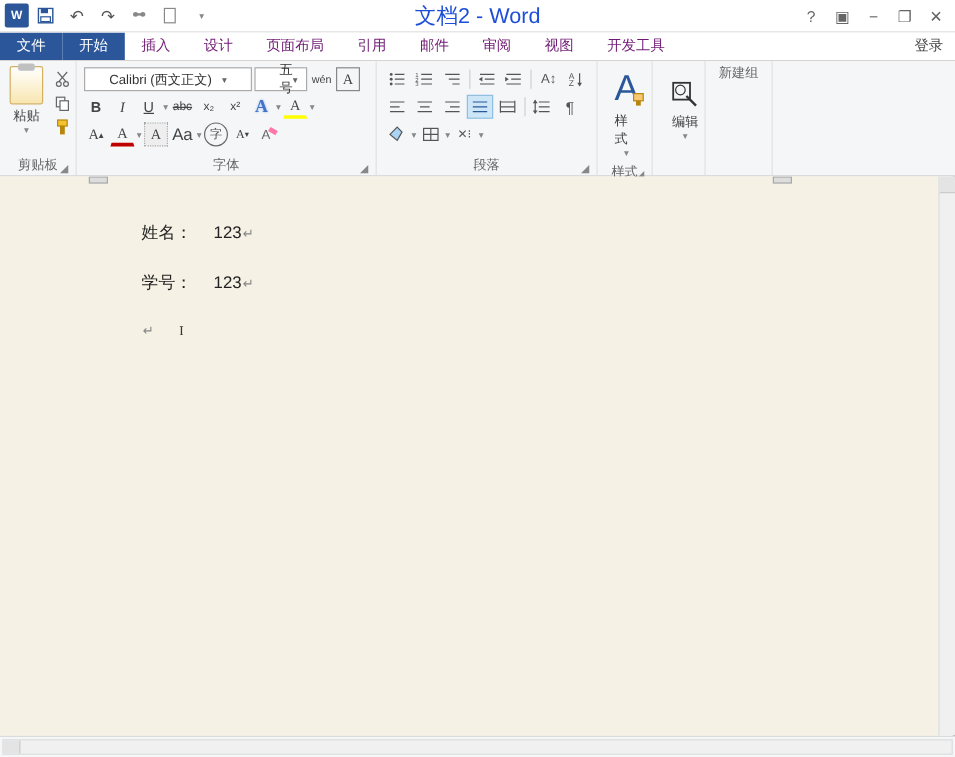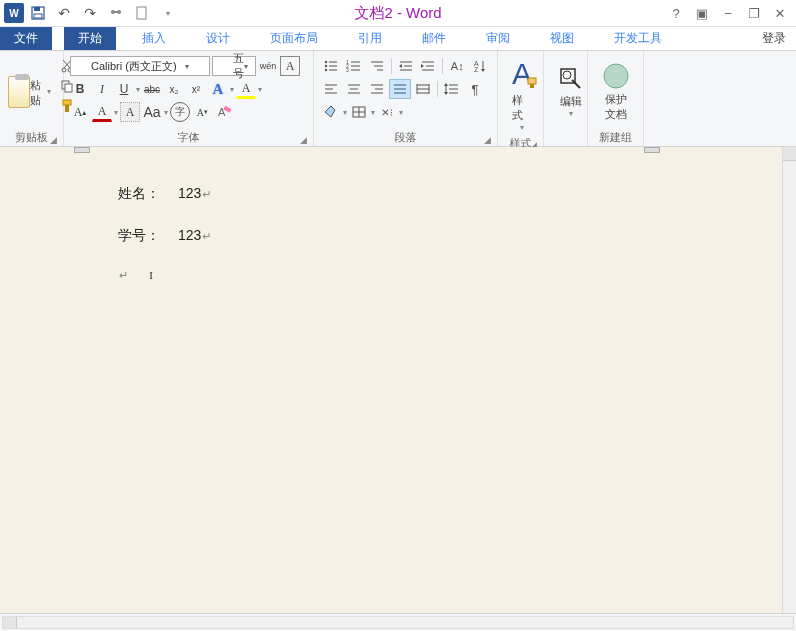--- a/index.html
+++ b/index.html
@@ -3,41 +3,41 @@
 <meta charset="utf-8">
 <style>
 * { margin: 0; padding: 0; box-sizing: border-box; font-family: "Microsoft YaHei", "Segoe UI", sans-serif; }
 body { width: 796px; height: 631px; background: #fff; overflow: hidden; font-size: 12px; }
 
 
 .titlebar { height: 27px; background: #fff; border-bottom: 1px solid #e1e1e1; display: flex; align-items: center; position: relative; }
 .qat { display: flex; align-items: center; gap: 2px; padding-left: 4px; }
 .qat-btn { width: 24px; height: 24px; display: flex; align-items: center; justify-content: center; color: #555; font-size: 14px; }
 .word-icon { width: 20px; height: 20px; background: #2b579a; color: #fff; font-size: 10px; font-weight: bold; display: flex; align-items: center; justify-content: center; border-radius: 2px; }
-.title-text { position: absolute; left: 50%; transform: translateX(-50%); font-size: 15px; color: #a21caf; }
+.title-text { position: absolute; left: 50%; transform: translateX(-50%); font-size: 18px; color: #1d4ed8; }
 .win-controls { margin-left: auto; display: flex; gap: 2px; padding-right: 4px; }
 .win-btn { width: 24px; height: 22px; display: flex; align-items: center; justify-content: center; color: #666; font-size: 13px; }
 
 
-.tabs { height: 24px; background: #fff; display: flex; align-items: stretch; border-bottom: 1px solid #d4d4d4; gap: 12px; }
-.tab { padding: 0 14px; display: flex; align-items: center; font-size: 12px; color: #3b82f6; cursor: pointer; }
+.tabs { height: 24px; background: #fff; display: flex; align-items: stretch; border-bottom: 1px solid #d4d4d4; }
+.tab { padding: 0 14px; display: flex; align-items: center; font-size: 12px; color: #701a75; cursor: pointer; }
 .tab.file { background: #2b579a; color: #fff; }
 .tab.active { background: #2b579a; color: #fff; }
 .tab-spacer { flex: 1; }
 .login { padding: 0 10px; display: flex; align-items: center; font-size: 12px; color: #444; }
 
 
 .ribbon { height: 96px; background: #f5f6f7; border-bottom: 1px solid #d4d4d4; display: flex; }
 .group { border-right: 1px solid #e1e1e1; display: flex; flex-direction: column; padding: 2px 4px 0 4px; position: relative; }
 .group-body { flex: 1; display: flex; }
 .group-label { height: 16px; text-align: center; font-size: 11px; color: #666; position: relative; }
 .group-launcher { position: absolute; right: 2px; bottom: 1px; font-size: 9px; color: #888; cursor: pointer; }
 
 
-.clip-col1 { display: flex; align-items: center; justify-content: flex-start; padding: 2px 4px; }
+.clip-col1 { display: flex; flex-direction: column; align-items: center; justify-content: flex-start; padding: 2px 4px; }
 .paste-icon { width: 28px; height: 32px; background: linear-gradient(#fff,#f8e6b0); border: 1px solid #d4b060; border-radius: 2px; position: relative; }
 .paste-icon::before { content: ""; position: absolute; top: -3px; left: 6px; width: 14px; height: 6px; background: #c0c0c0; border-radius: 2px; }
 .paste-label { font-size: 11px; color: #444; margin-top: 2px; }
 .clip-col2 { display: flex; flex-direction: column; gap: 2px; padding: 4px 2px; }
 .small-btn { width: 20px; height: 18px; display: flex; align-items: center; justify-content: center; font-size: 12px; color: #555; }
 
 
 .font-rows { display: flex; flex-direction: column; gap: 3px; padding: 3px 2px; }
 .font-row { display: flex; align-items: center; gap: 2px; }
 .combo { height: 20px; border: 1px solid #ababab; background: #fff; display: flex; align-items: center; padding: 0 20px; font-size: 11px; color: #333; position: relative; }
@@ -391,31 +391,20 @@
             </svg>
           </div>
         <div class="big-label">编辑</div>
         <div style="font-size:8px;color:#888;">▾</div>
       </div>
     </div>
     <div class="group-label"></div>
   </div>
 
   <div class="group" style="width:56px;">
-    <div class="group-body">
-      <div class="styles-col">
-        <div>
-            <svg width="28" height="28">
-              <circle cx="14" cy="14" r="12" fill="#b7d7c9" stroke="#7ca893"></circle>
-            </svg>
-          </div>
-        <div class="big-label">保护</div>
-        <div class="big-label" style="margin-top:0;">文档</div>
-      </div>
-    </div>
     <div class="group-label">新建组</div>
   </div>
 
 </div>
 
 <div class="doc-area">
   <div class="ruler-mark-l"></div>
   <div class="ruler-mark-r"></div>
   <div class="page">
     <div class="doc-line">

